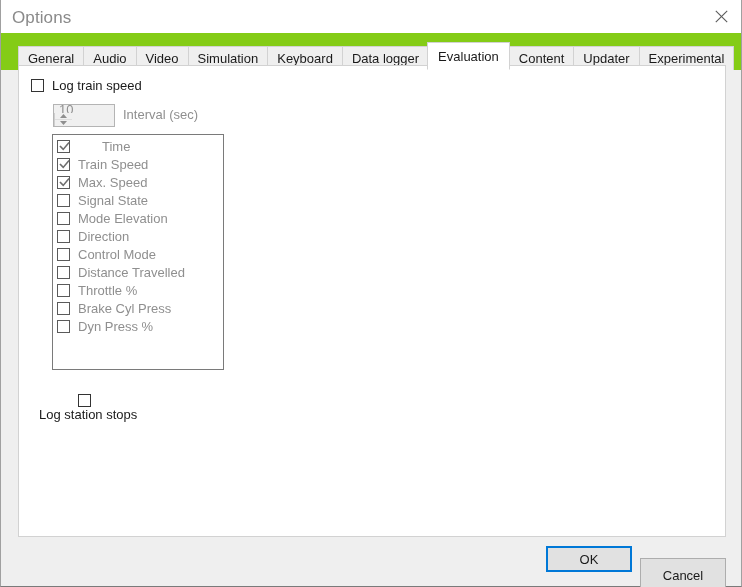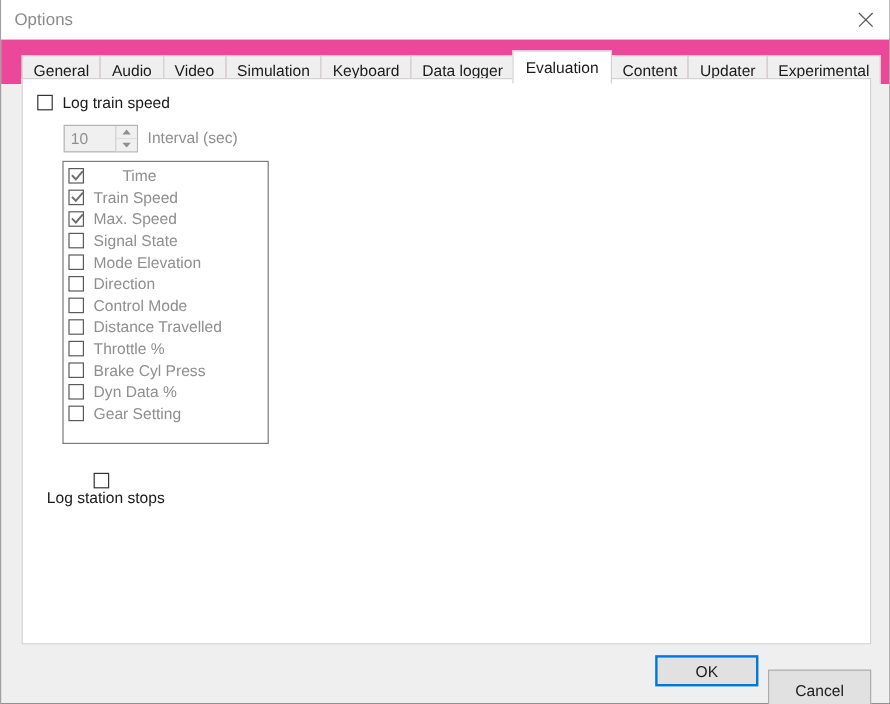--- a/index.html
+++ b/index.html
@@ -32,42 +32,42 @@
   
   #titlebar {
     position: absolute;
     left: 0; top: 0;
     width: 740px; height: 33px;
     background: #ffffff;
   }
   #title-text {
     position: absolute;
     left: 11px; top: 8px;
-    font-size: 14px;
+    font-size: 17px;
     color: #8a8a8a;
     letter-spacing: .1px;
     white-space: nowrap;
   }
   #close-button {
     position: absolute;
     left: 700px; top: 0px;
     width: 40px; height: 32px;
     display: flex;
     align-items: center;
     justify-content: center;
     cursor: default;
   }
   #close-button svg { display: block; }
 
   
   #tabstrip {
     position: absolute;
     left: 0; top: 33px;
     width: 740px; height: 37px;
-    background: #ec4899;
+    background: #84cc16;
   }
   #tablist {
     position: absolute;
     left: 17px; top: 12px;
     height: 25px;
     display: flex;
     align-items: flex-end;
   }
   .tab {
     box-sizing: border-box;
@@ -145,20 +145,21 @@
 
   
   #spinner {
     position: absolute;
     left: 34px; top: 38px;
     width: 62px; height: 23px;
     box-sizing: border-box;
     border: 1px solid #b4b4b4;
     background: #f0f0f0;
     display: flex;
+    flex-direction: column;
   }
   #spinner-value {
     flex: 1 1 auto;
     font-size: 13px;
     color: #8f8f8f;
     padding-left: 5px;
     display: flex;
     align-items: center;
     overflow: hidden;
     white-space: nowrap;
@@ -355,25 +356,21 @@
         <div class="item">
           <span class="cbox disabled"></span>
           <span class="cblabel disabled">Throttle %</span>
         </div>
         <div class="item">
           <span class="cbox disabled"></span>
           <span class="cblabel disabled">Brake Cyl Press</span>
         </div>
         <div class="item">
           <span class="cbox disabled"></span>
-          <span class="cblabel disabled">Dyn Data %</span>
-        </div>
-        <div class="item">
-          <span class="cbox disabled"></span>
-          <span class="cblabel disabled">Gear Setting</span>
+          <span class="cblabel disabled">Dyn Press %</span>
         </div>
       </div>
 
     <div class="cbrow" id="log-station-stops-row">
       <span class="cbox"></span>
       <span class="cblabel">Log station stops</span>
     </div>
 
   </div>
 

